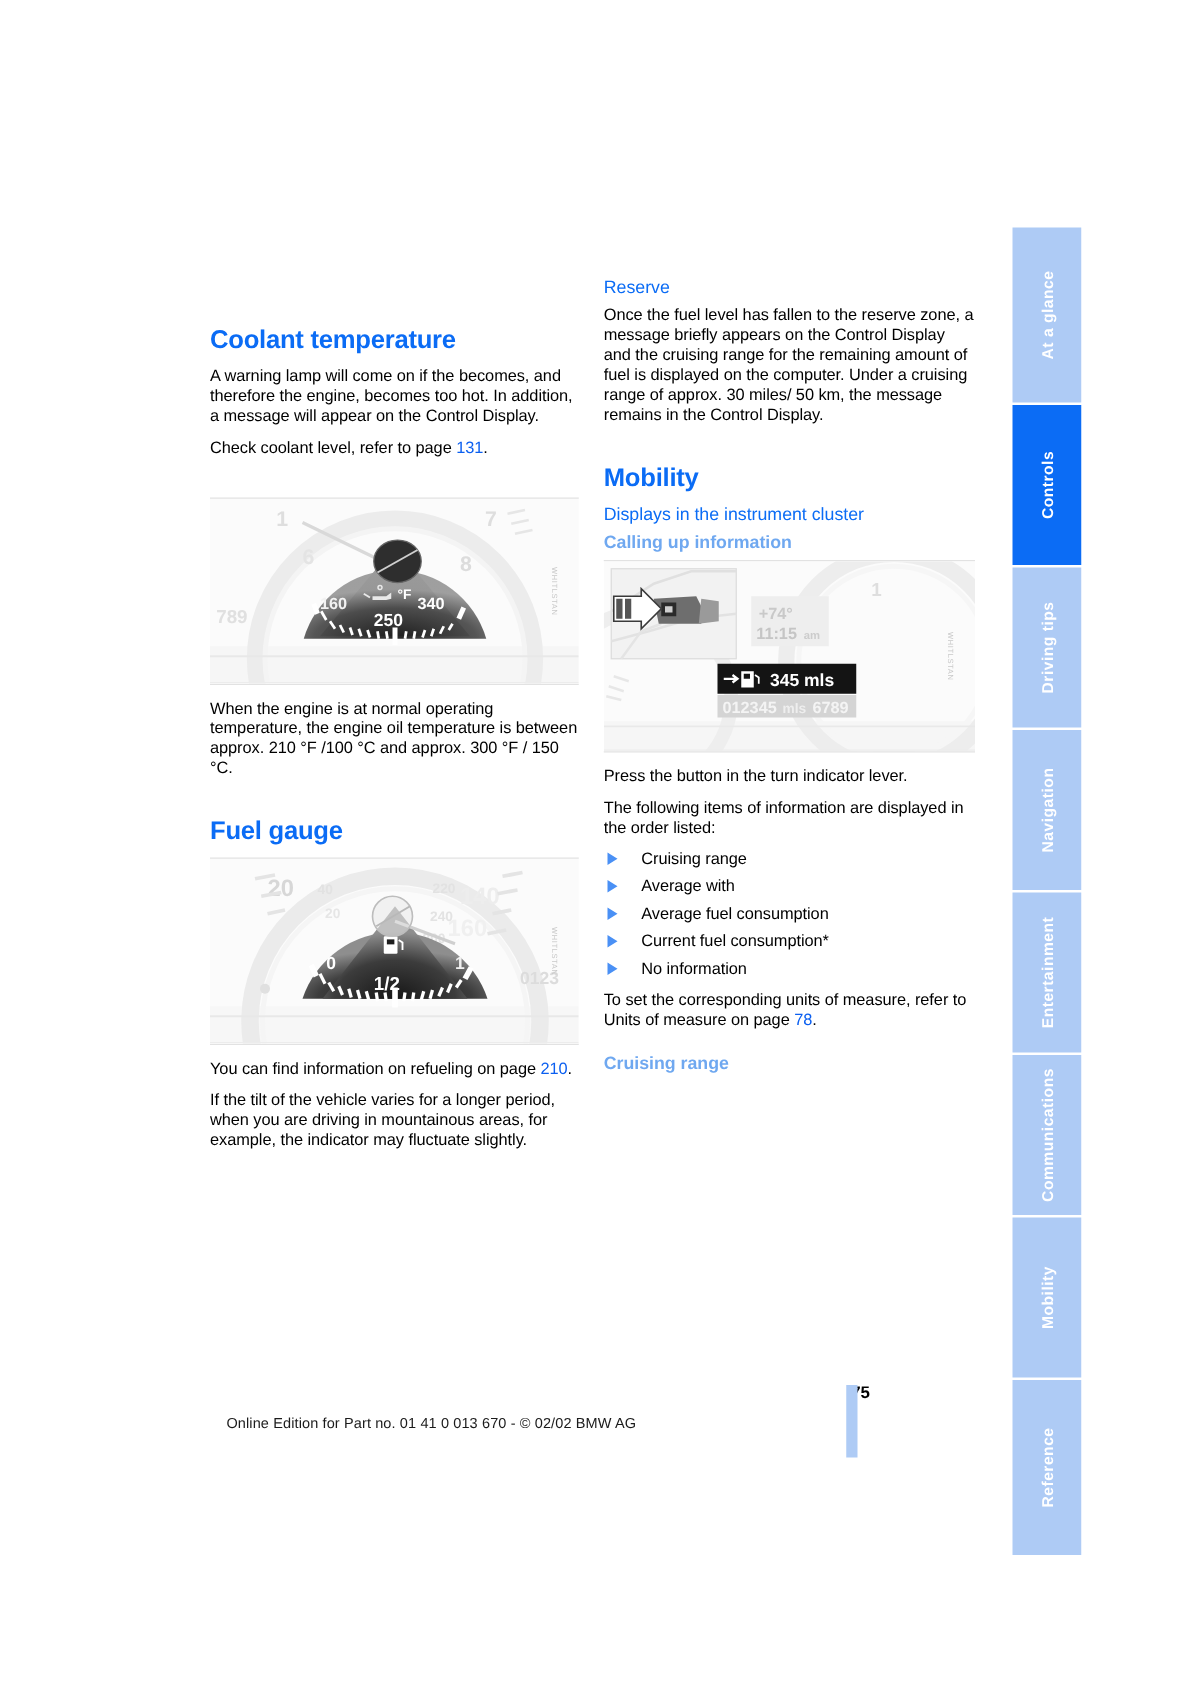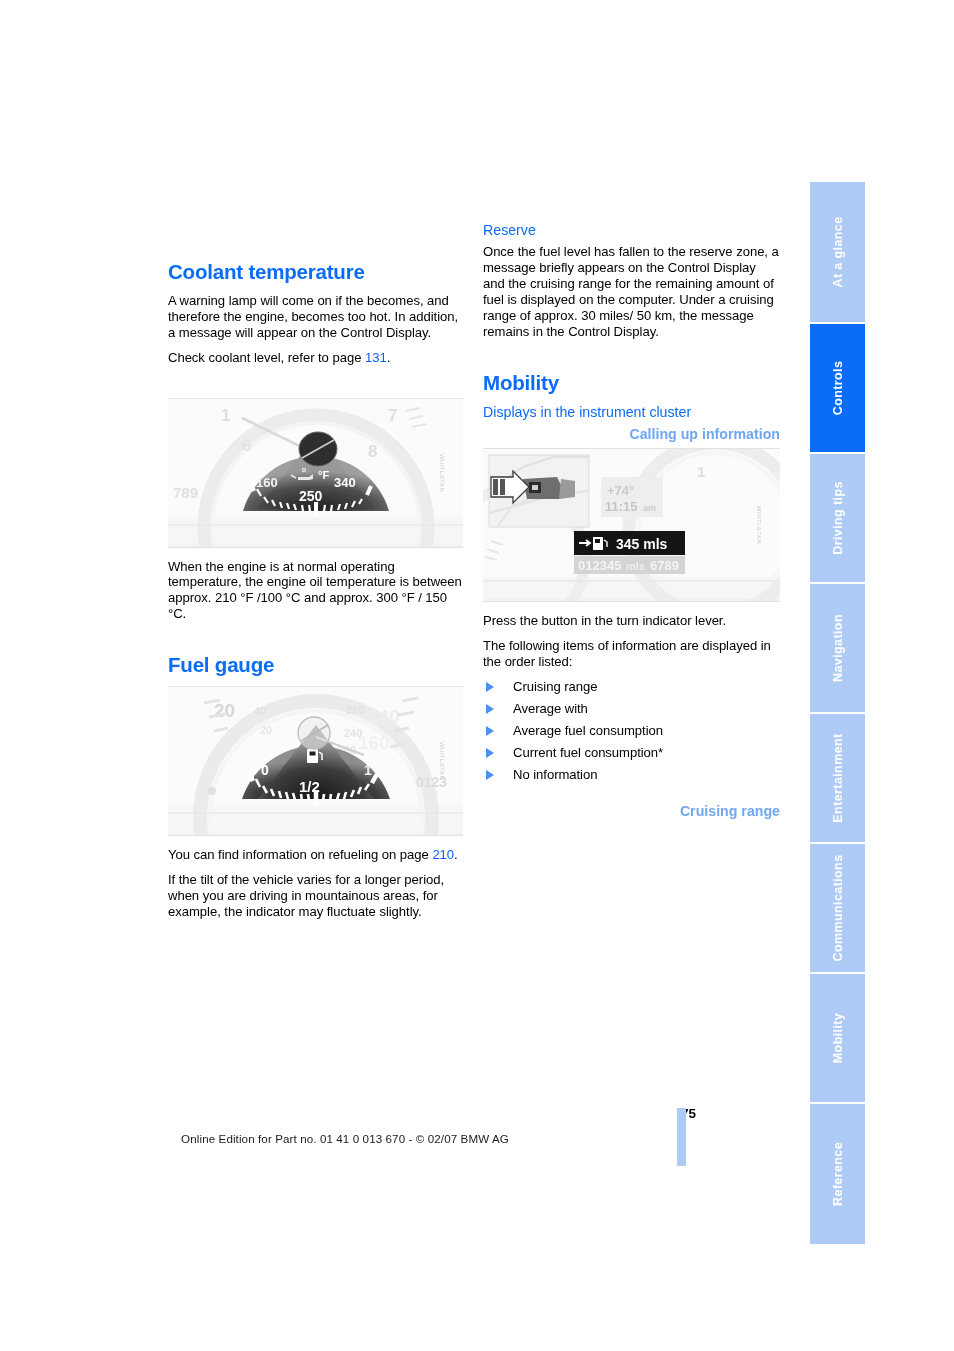--- a/index.html
+++ b/index.html
@@ -52,21 +52,20 @@
     font-weight:normal;
     margin:0 0 6px 0;
     line-height:1.15;
   }
   h3.subhead2{
     color:#6fa8f0;
     font-size:14.2px;
     font-weight:bold;
     margin:0 0 6px 0;
     line-height:1.15;
-    text-align:right;
   }
   p.body{
     font-size:13.1px;
     line-height:15.9px;
     margin:0 0 9px 0;
     color:#000;
     letter-spacing:-.05px;
   }
   .xref{color:#0b5ff0;}
 
@@ -470,23 +469,24 @@
             <span class="bul-in"></span>
           </span><span>Average fuel consumption</span></li>
       <li><span class="bul">
             <span class="bul-in"></span>
           </span><span>Current fuel consumption*</span></li>
       <li><span class="bul">
             <span class="bul-in"></span>
           </span><span>No information</span></li>
     </ul>
 
+    <p class="body"><span>To set the corresponding units of measure, refer to Units of measure on page </span><span class="xref">78</span><span>.</span></p>
 
     <div class="gap-sm"></div>
 
     <h3 class="subhead2">Cruising range</h3>
   </div>
 
   <div class="pagenum">75</div>
   <div class="footbar"></div>
-  <div class="footline">Online Edition for Part no. 01 41 0 013 670 - © 02/07 BMW AG</div>
+  <div class="footline">Online Edition for Part no. 01 41 0 013 670 - © 02/02 BMW AG</div>
 
 </div>
 
 </body></html>

